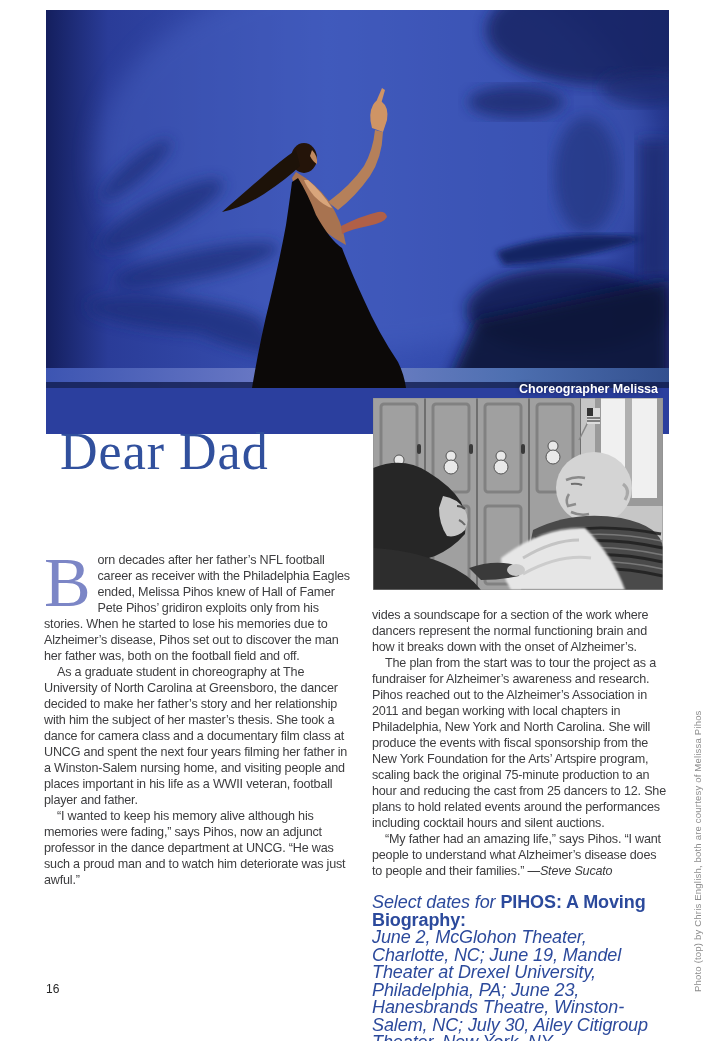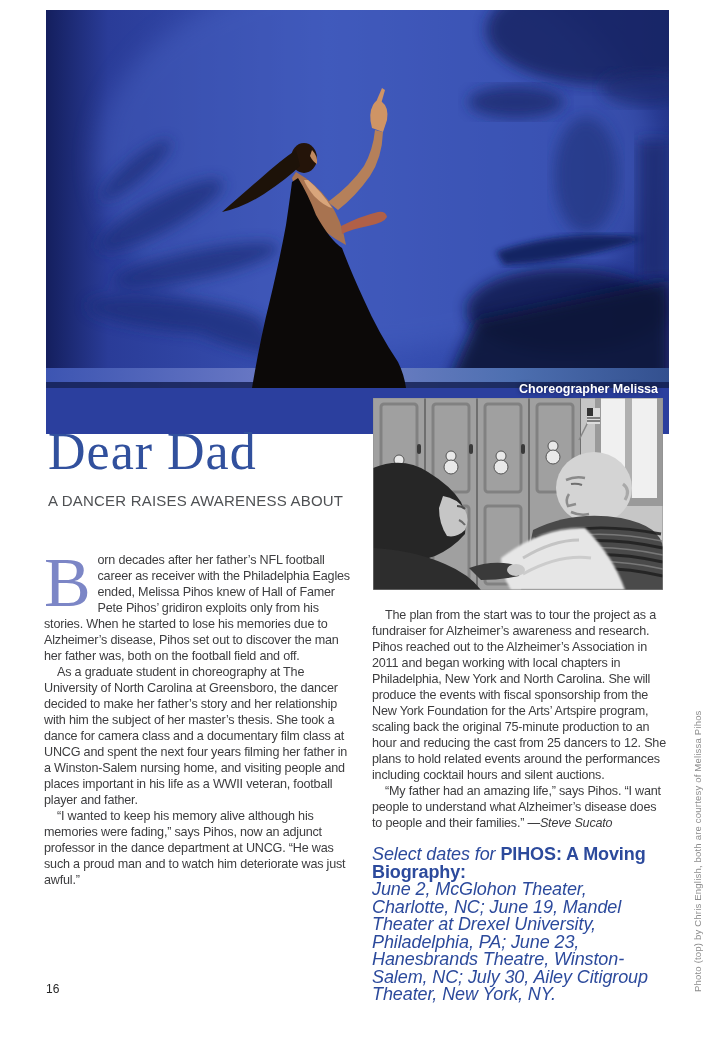--- a/index.html
+++ b/index.html
@@ -16,21 +16,21 @@
   }
   .hero svg { display:block; }
   .hero-caption {
     position:absolute; right:11px; bottom:7px; text-align:right;
     color:#ffffff; font-weight:bold; font-size:12.5px; line-height:15px;
     text-shadow:0 0 4px rgba(0,0,30,.6);
   }
   .hero-caption span { display:block; }
 
   
-  .headline { position:absolute; left:48px; top:426px; width:310px; }
+  .headline { position:absolute; left:60px; top:426px; width:310px; }
   .title {
     margin:0; font-family:"Liberation Serif", serif; font-weight:400;
     font-size:52px; line-height:52px; letter-spacing:1px; color:#31509d;
   }
   .subtitle { margin-top:12px; font-size:15px; line-height:21px; letter-spacing:.2px; }
   .subtitle .l1 { display:block; color:#4f5154; }
   .subtitle .l2 { display:block; color:#1f1c1e; font-weight:bold; }
 
   
   .bw-photo {
@@ -146,21 +146,20 @@
   <div class="hero-caption">
     <span>Choreographer Melissa</span>
     <span>Pihos’ multimedia</span>
     <span>tribute to her father</span>
   </div>
 </div>
 
 <div class="headline">
   <h1 class="title">Dear Dad</h1>
   <div class="subtitle">
-    <span class="l1">A DANCER RAISES AWARENESS ABOUT</span>
   </div>
 </div>
 
 <div class="bw-photo">
   <svg width="290" height="192" viewBox="0 0 290 192" aria-hidden="true">
     <defs>
       <filter id="bwSoft">
           <feGaussianBlur stdDeviation="1.2"></feGaussianBlur>
         </filter>
     </defs>
@@ -257,20 +256,21 @@
 </div>
 
 <div class="col col-left">
     <p class="para"><span class="dropcap">B</span><span class="seg-n">orn decades after her father’s NFL football career as receiver with the Philadelphia Eagles ended, Melissa Pihos knew of Hall of Famer Pete Pihos’ gridiron exploits only from his stories. When he started to lose his memories due to Alzheimer’s disease, Pihos set out to discover the man her father was, both on the football field and off.</span></p>
     <p class="para indent"><span class="seg-n">As a graduate student in choreography at The University of North Carolina at Greensboro, the dancer decided to make her father’s story and her relationship with him the subject of her master’s thesis. She took a dance for camera class and a documentary film class at UNCG and spent the next four years filming her father in a Winston-Salem nursing home, and visiting people and places important in his life as a WWII veteran, football player and father.</span></p>
     <p class="para indent"><span class="seg-n">“I wanted to keep his memory alive although his memories were fading,” says Pihos, now an adjunct professor in the dance department at UNCG. “He was such a proud man and to watch him deteriorate was just awful.”</span></p>
   </div>
 
 <div class="col col-right">
   <div>
+      <p class="para"><span class="seg-n">vides a soundscape for a section of the work where dancers represent the normal functioning brain and how it breaks down with the onset of Alzheimer’s.</span></p>
       <p class="para indent"><span class="seg-n">The plan from the start was to tour the project as a fundraiser for Alzheimer’s awareness and research. Pihos reached out to the Alzheimer’s Association in 2011 and began working with local chapters in Philadelphia, New York and North Carolina. She will produce the events with fiscal sponsorship from the New York Foundation for the Arts’ Artspire program, scaling back the original 75-minute production to an hour and reducing the cast from 25 dancers to 12. She plans to hold related events around the performances including cocktail hours and silent auctions.</span></p>
       <p class="para indent"><span class="seg-n">“My father had an amazing life,” says Pihos. “I want people to understand what Alzheimer’s disease does to people and their families.” </span><span class="seg-i">—Steve Sucato</span></p>
     </div>
   <div class="dates">
       <p class="para"><span class="seg-i">Select dates for </span><span class="seg-b">PIHOS: A Moving Biography:</span></p>
       <p class="para"><span class="seg-i">June 2, McGlohon Theater, Charlotte, NC; June 19, Mandel Theater at Drexel University, Philadelphia, PA; June 23, Hanesbrands Theatre, Winston-Salem, NC; July 30, Ailey Citigroup Theater, New York, NY.</span></p>
     </div>
 </div>
 
 <div class="page-num">16</div>

